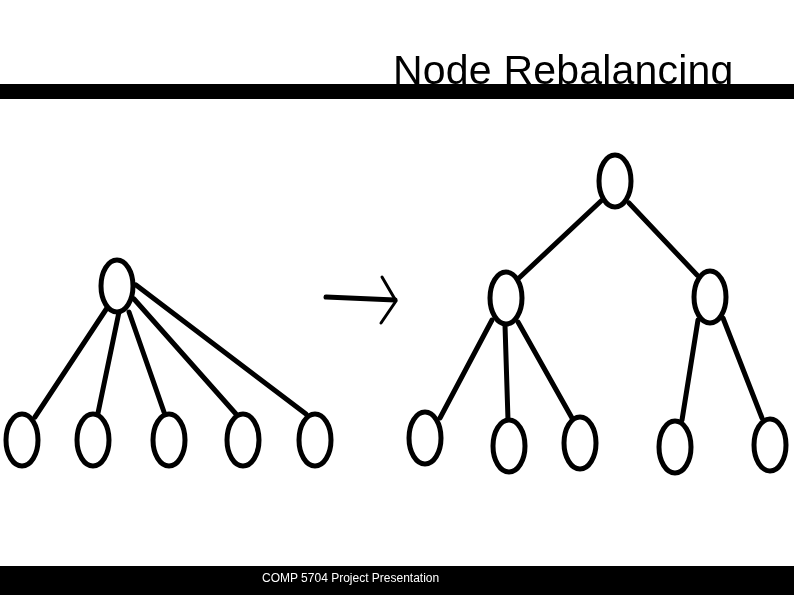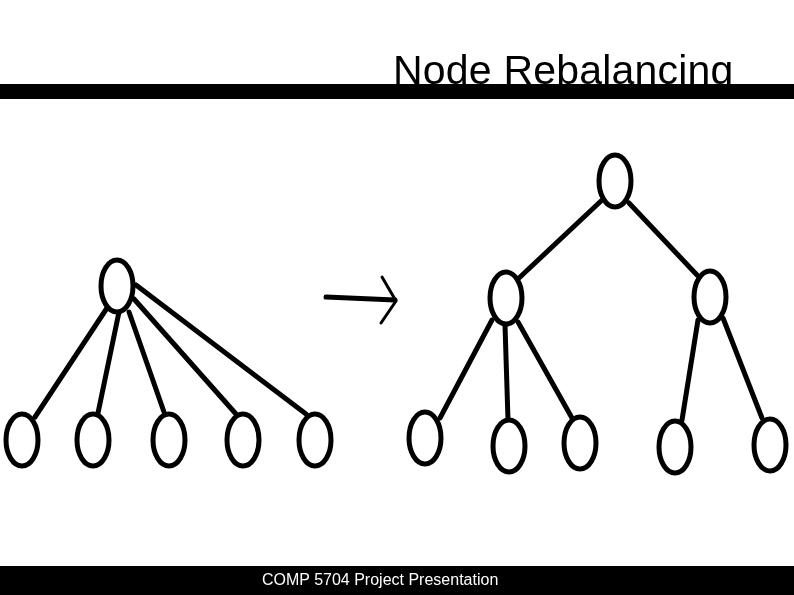--- a/index.html
+++ b/index.html
@@ -7,21 +7,21 @@
     .title {
       position: absolute; left: 393px; top: 20px;
       font-family: "Liberation Sans", sans-serif;
       font-size: 41px; color: #000000; white-space: nowrap; letter-spacing: 0.2px; margin-top: 27px;
     }
     .top-rule { position: absolute; left: 0; top: 84px; width: 794px; height: 15px; background: #000; }
     .footer { position: absolute; left: 0; top: 566px; width: 794px; height: 29px; background: #000; }
     .footer-text {
       position: absolute; left: 262px; top: 5px;
       font-family: "Liberation Sans", sans-serif;
-      font-size: 16px; color: #fff; white-space: nowrap;
+      font-size: 12px; color: #fff; white-space: nowrap;
     }
     svg.diagram { position: absolute; left: 0; top: 0; }
   </style>
 </head>
 <body>
 
 <div class="title">Node Rebalancing</div>
 <div class="top-rule"></div>
 
 <svg class="diagram" width="794" height="595" viewBox="0 0 794 595">

